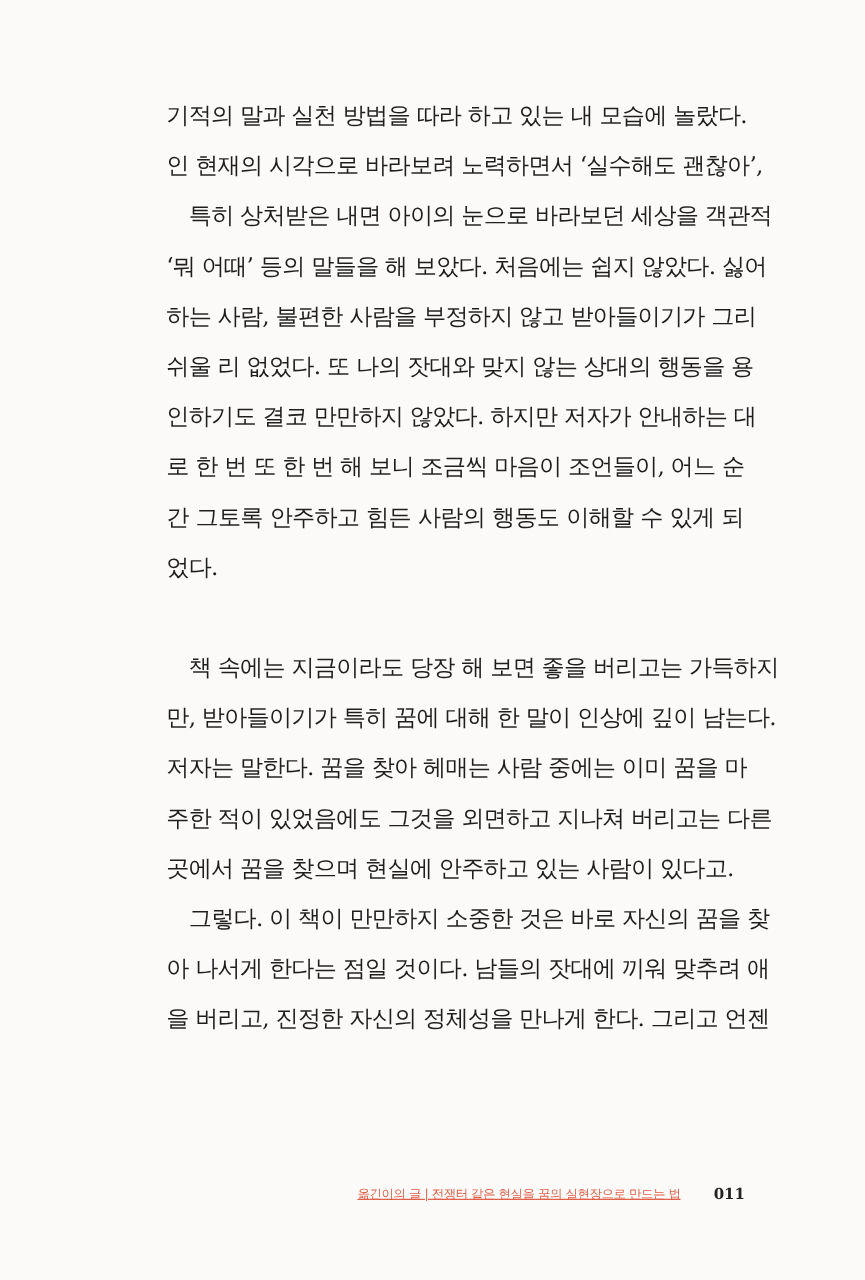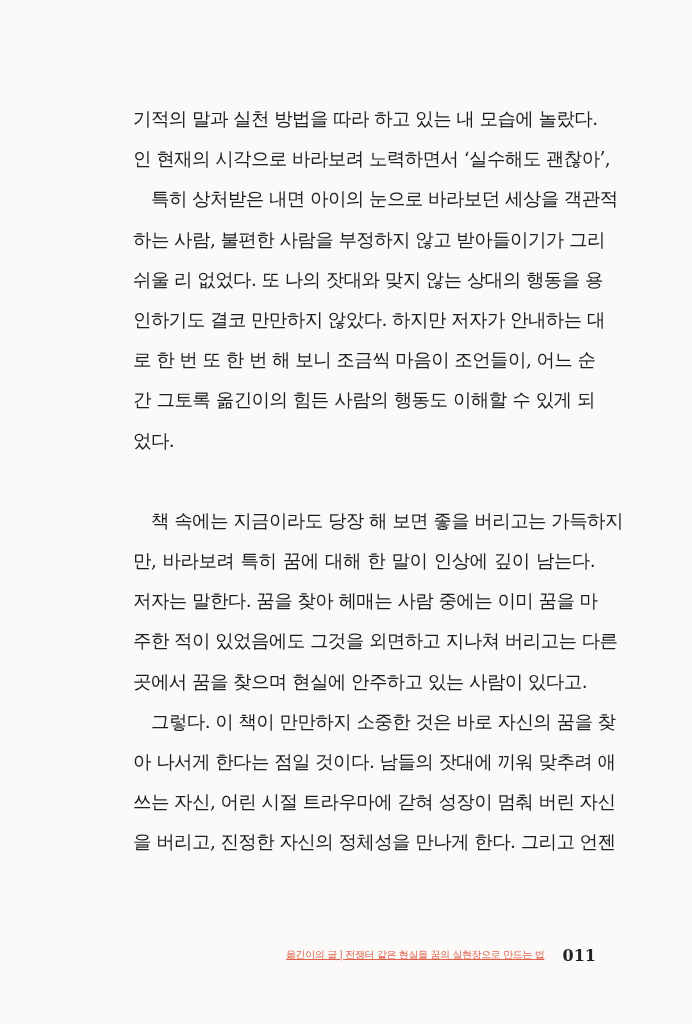--- a/index.html
+++ b/index.html
@@ -11,21 +11,21 @@
       height: 1024px;
       background: #fbfaf8;
       position: relative;
       overflow: hidden;
       font-family: "DejaVu Serif", "Liberation Serif", serif;
       color: #1e1e1e;
     }
     .page {
       position: absolute;
       left: 133px;
-      top: 99px;
+      top: 73px;
       width: 462px;
     }
     .line {
       height: 40.2px;
       line-height: 40.2px;
       font-size: 18.5px;
       white-space: nowrap;
       letter-spacing: -0.6px;
       text-align: justify;
       text-align-last: justify;
@@ -54,53 +54,53 @@
       color: #e0604a;
       font-family: "DejaVu Sans", "Liberation Sans", sans-serif;
       letter-spacing: -0.4px;
       font-size: 10px;
       text-decoration: underline;
     }
     .page-number {
       color: #222;
       font-weight: bold;
       font-family: "DejaVu Serif", "Liberation Serif", serif;
-      font-size: 16px;
+      font-size: 12px;
     }
   </style>
 </head>
 <body>
 
 <div class="page">
   <div>
     <div class="line last">기적의 말과 실천 방법을 따라 하고 있는 내 모습에 놀랐다.</div>
     <div class="line">인 현재의 시각으로 바라보려 노력하면서 ‘실수해도 괜찮아’,</div>
     <div class="line indent">특히 상처받은 내면 아이의 눈으로 바라보던 세상을 객관적</div>
+    <div class="line">‘뭐 어때’ 등의 말들을 해 보았다. 처음에는 쉽지 않았다. 싫어</div>
     <div class="line">하는 사람, 불편한 사람을 부정하지 않고 받아들이기가 그리</div>
     <div class="line">쉬울 리 없었다. 또 나의 잣대와 맞지 않는 상대의 행동을 용</div>
     <div class="line">인하기도 결코 만만하지 않았다. 하지만 저자가 안내하는 대</div>
     <div class="line">로 한 번 또 한 번 해 보니 조금씩 마음이 조언들이, 어느 순</div>
-    <div class="line">간 그토록 옮긴이의 힘든 사람의 행동도 이해할 수 있게 되</div>
+    <div class="line">간 그토록 안주하고 힘든 사람의 행동도 이해할 수 있게 되</div>
     <div class="line last">었다.</div>
   </div>
 
   <div class="para-gap"></div>
 
   <div>
     <div class="line indent">책 속에는 지금이라도 당장 해 보면 좋을 버리고는 가득하지</div>
-    <div class="line">만, 바라보려 특히 꿈에 대해 한 말이 인상에 깊이 남는다.</div>
+    <div class="line">만, 받아들이기가 특히 꿈에 대해 한 말이 인상에 깊이 남는다.</div>
     <div class="line">저자는 말한다. 꿈을 찾아 헤매는 사람 중에는 이미 꿈을 마</div>
     <div class="line">주한 적이 있었음에도 그것을 외면하고 지나쳐 버리고는 다른</div>
     <div class="line last">곳에서 꿈을 찾으며 현실에 안주하고 있는 사람이 있다고.</div>
   </div>
 
   <div>
     <div class="line indent">그렇다. 이 책이 만만하지 소중한 것은 바로 자신의 꿈을 찾</div>
     <div class="line">아 나서게 한다는 점일 것이다. 남들의 잣대에 끼워 맞추려 애</div>
-    <div class="line">쓰는 자신, 어린 시절 트라우마에 갇혀 성장이 멈춰 버린 자신</div>
     <div class="line">을 버리고, 진정한 자신의 정체성을 만나게 한다. 그리고 언젠</div>
   </div>
 </div>
 
 <div class="footer">
   <span class="running-head">옮긴이의 글 | 전쟁터 같은 현실을 꿈의 실현장으로 만드는 법</span>
   <span class="page-number">011</span>
 </div>
 
 </body></html>

